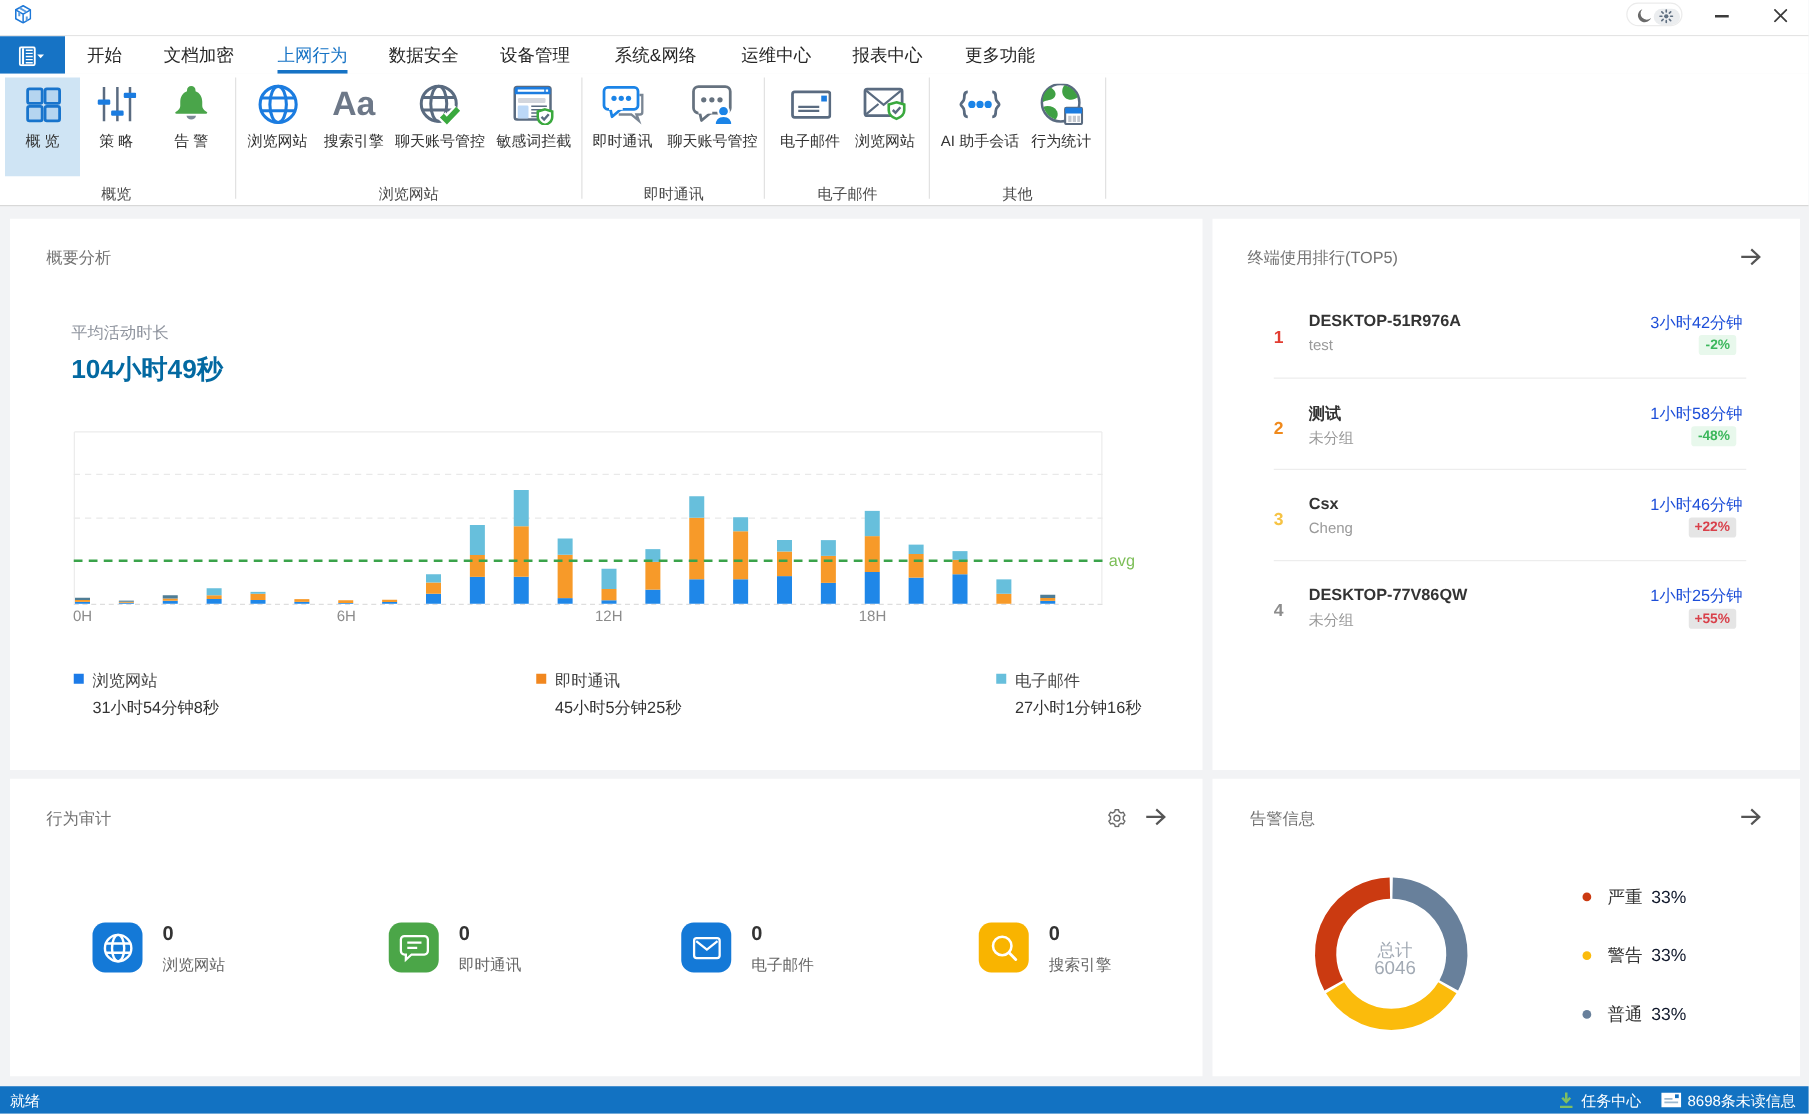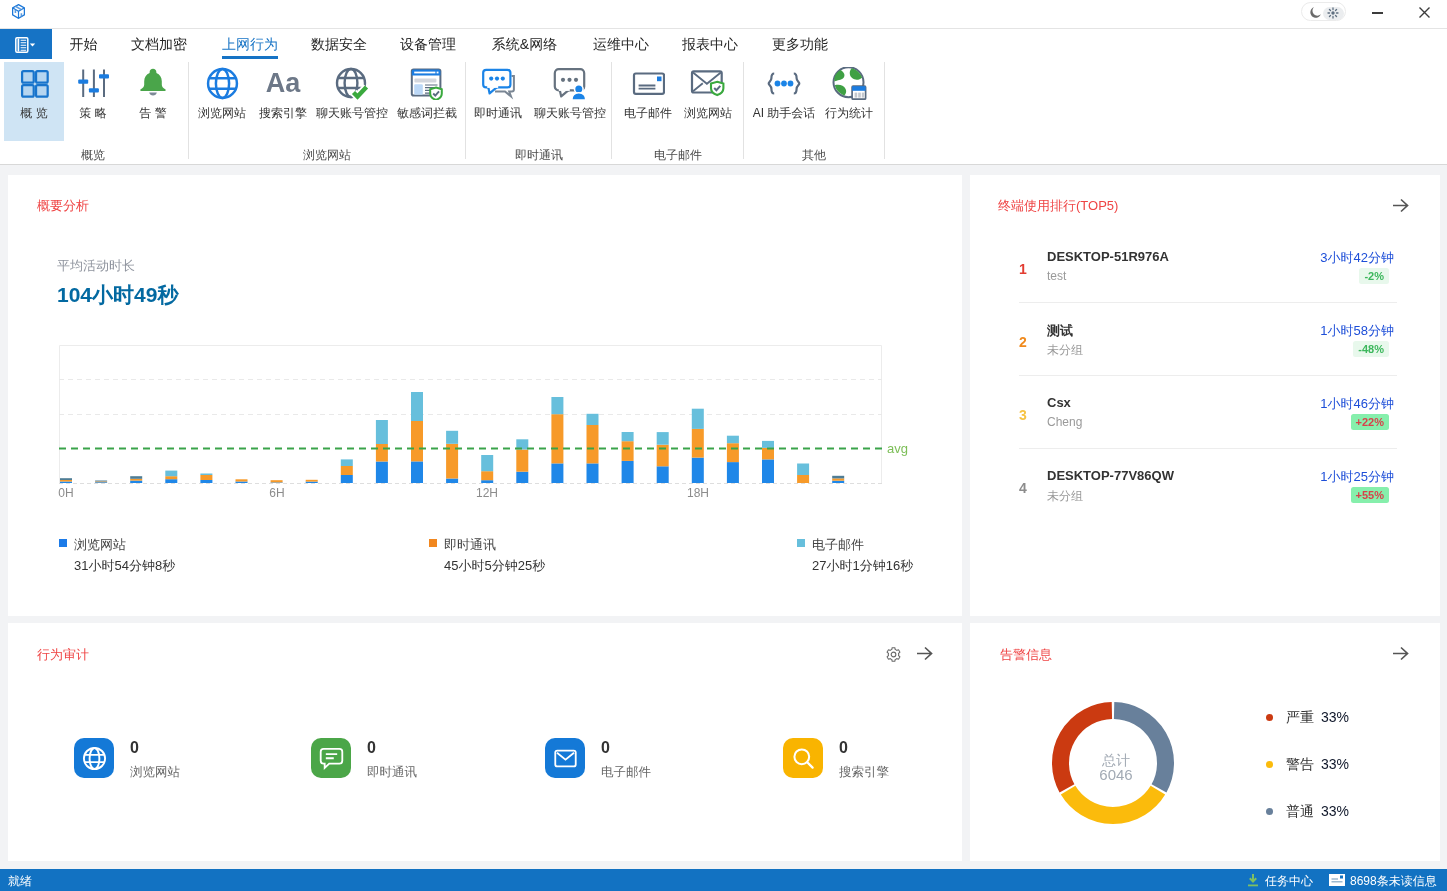--- a/index.html
+++ b/index.html
@@ -22,30 +22,30 @@
 .ritem .ric { height:32px; display:flex; align-items:center; justify-content:center; }
 .ritem .rlb { margin-top:6px; font-size:12px; color:#333; white-space:nowrap; }
 .rsep { position:absolute; top:3px; width:1px; height:97px; background:#e2e2e2; }
 .rgrp { position:absolute; top:88px; font-size:12px; color:#4a4a4a; text-align:center; white-space:nowrap; }
 
 .card { position:absolute; background:#fff; }
 #card1 { left:8px; top:175px; width:954px; height:441px; }
 #card2 { left:970px; top:175px; width:470px; height:441px; }
 #card3 { left:8px; top:623px; width:954px; height:238px; }
 #card4 { left:970px; top:623px; width:470px; height:238px; }
-.ctitle { position:absolute; font-size:13px; color:#ef4444;text-align:center; }
+.ctitle { position:absolute; font-size:13px; color:#737373;text-align:center; }
 
 .top5row { position:absolute; left:0; width:470px; height:50px; }
 .rank { position:absolute; left:47px; width:12px; top:12px; font-size:14px; font-weight:bold; text-align:center; }
 .tname { position:absolute; left:77px; top:0; font-size:13px; font-weight:bold; color:#333; }
 .tsub { position:absolute; left:77px; top:20px; font-size:12px; color:#9a9a9a; }
 .ttime { position:absolute; right:46px; top:0; font-size:13px; color:#1d4ed8; }
 .tbadge { position:absolute; right:51px; top:19px; height:16px; line-height:16px; border-radius:2.5px; font-size:11px; font-weight:bold; padding:0 5px; }
 .bgreen { color:#3cb75c; background:#e8f8ec; }
-.bred { color:#d9404a; background:#86efac; }
+.bred { color:#d9404a; background:#e5e5e5; }
 .tdiv { position:absolute; left:49px; width:378px; height:1px; background:#ededed; }
 
 .aitem { position:absolute; top:116px; width:220px; height:60px; }
 .aicon { position:absolute; left:0; top:-1px; width:40px; height:40px; border-radius:10px; display:flex; align-items:center; justify-content:center; }
 .anum { position:absolute; left:56px; top:0px; font-size:16px; font-weight:bold; color:#333; }
 .albl { position:absolute; left:56px; top:25px; font-size:12.5px; color:#666; }
 
 .dleg { position:absolute; left:296px; height:18px; line-height:18px; }
 .dot { display:inline-block; width:7px; height:7px; border-radius:50%; vertical-align:middle; margin-right:13px; }
 .dlt { font-size:14px; color:#333; }

